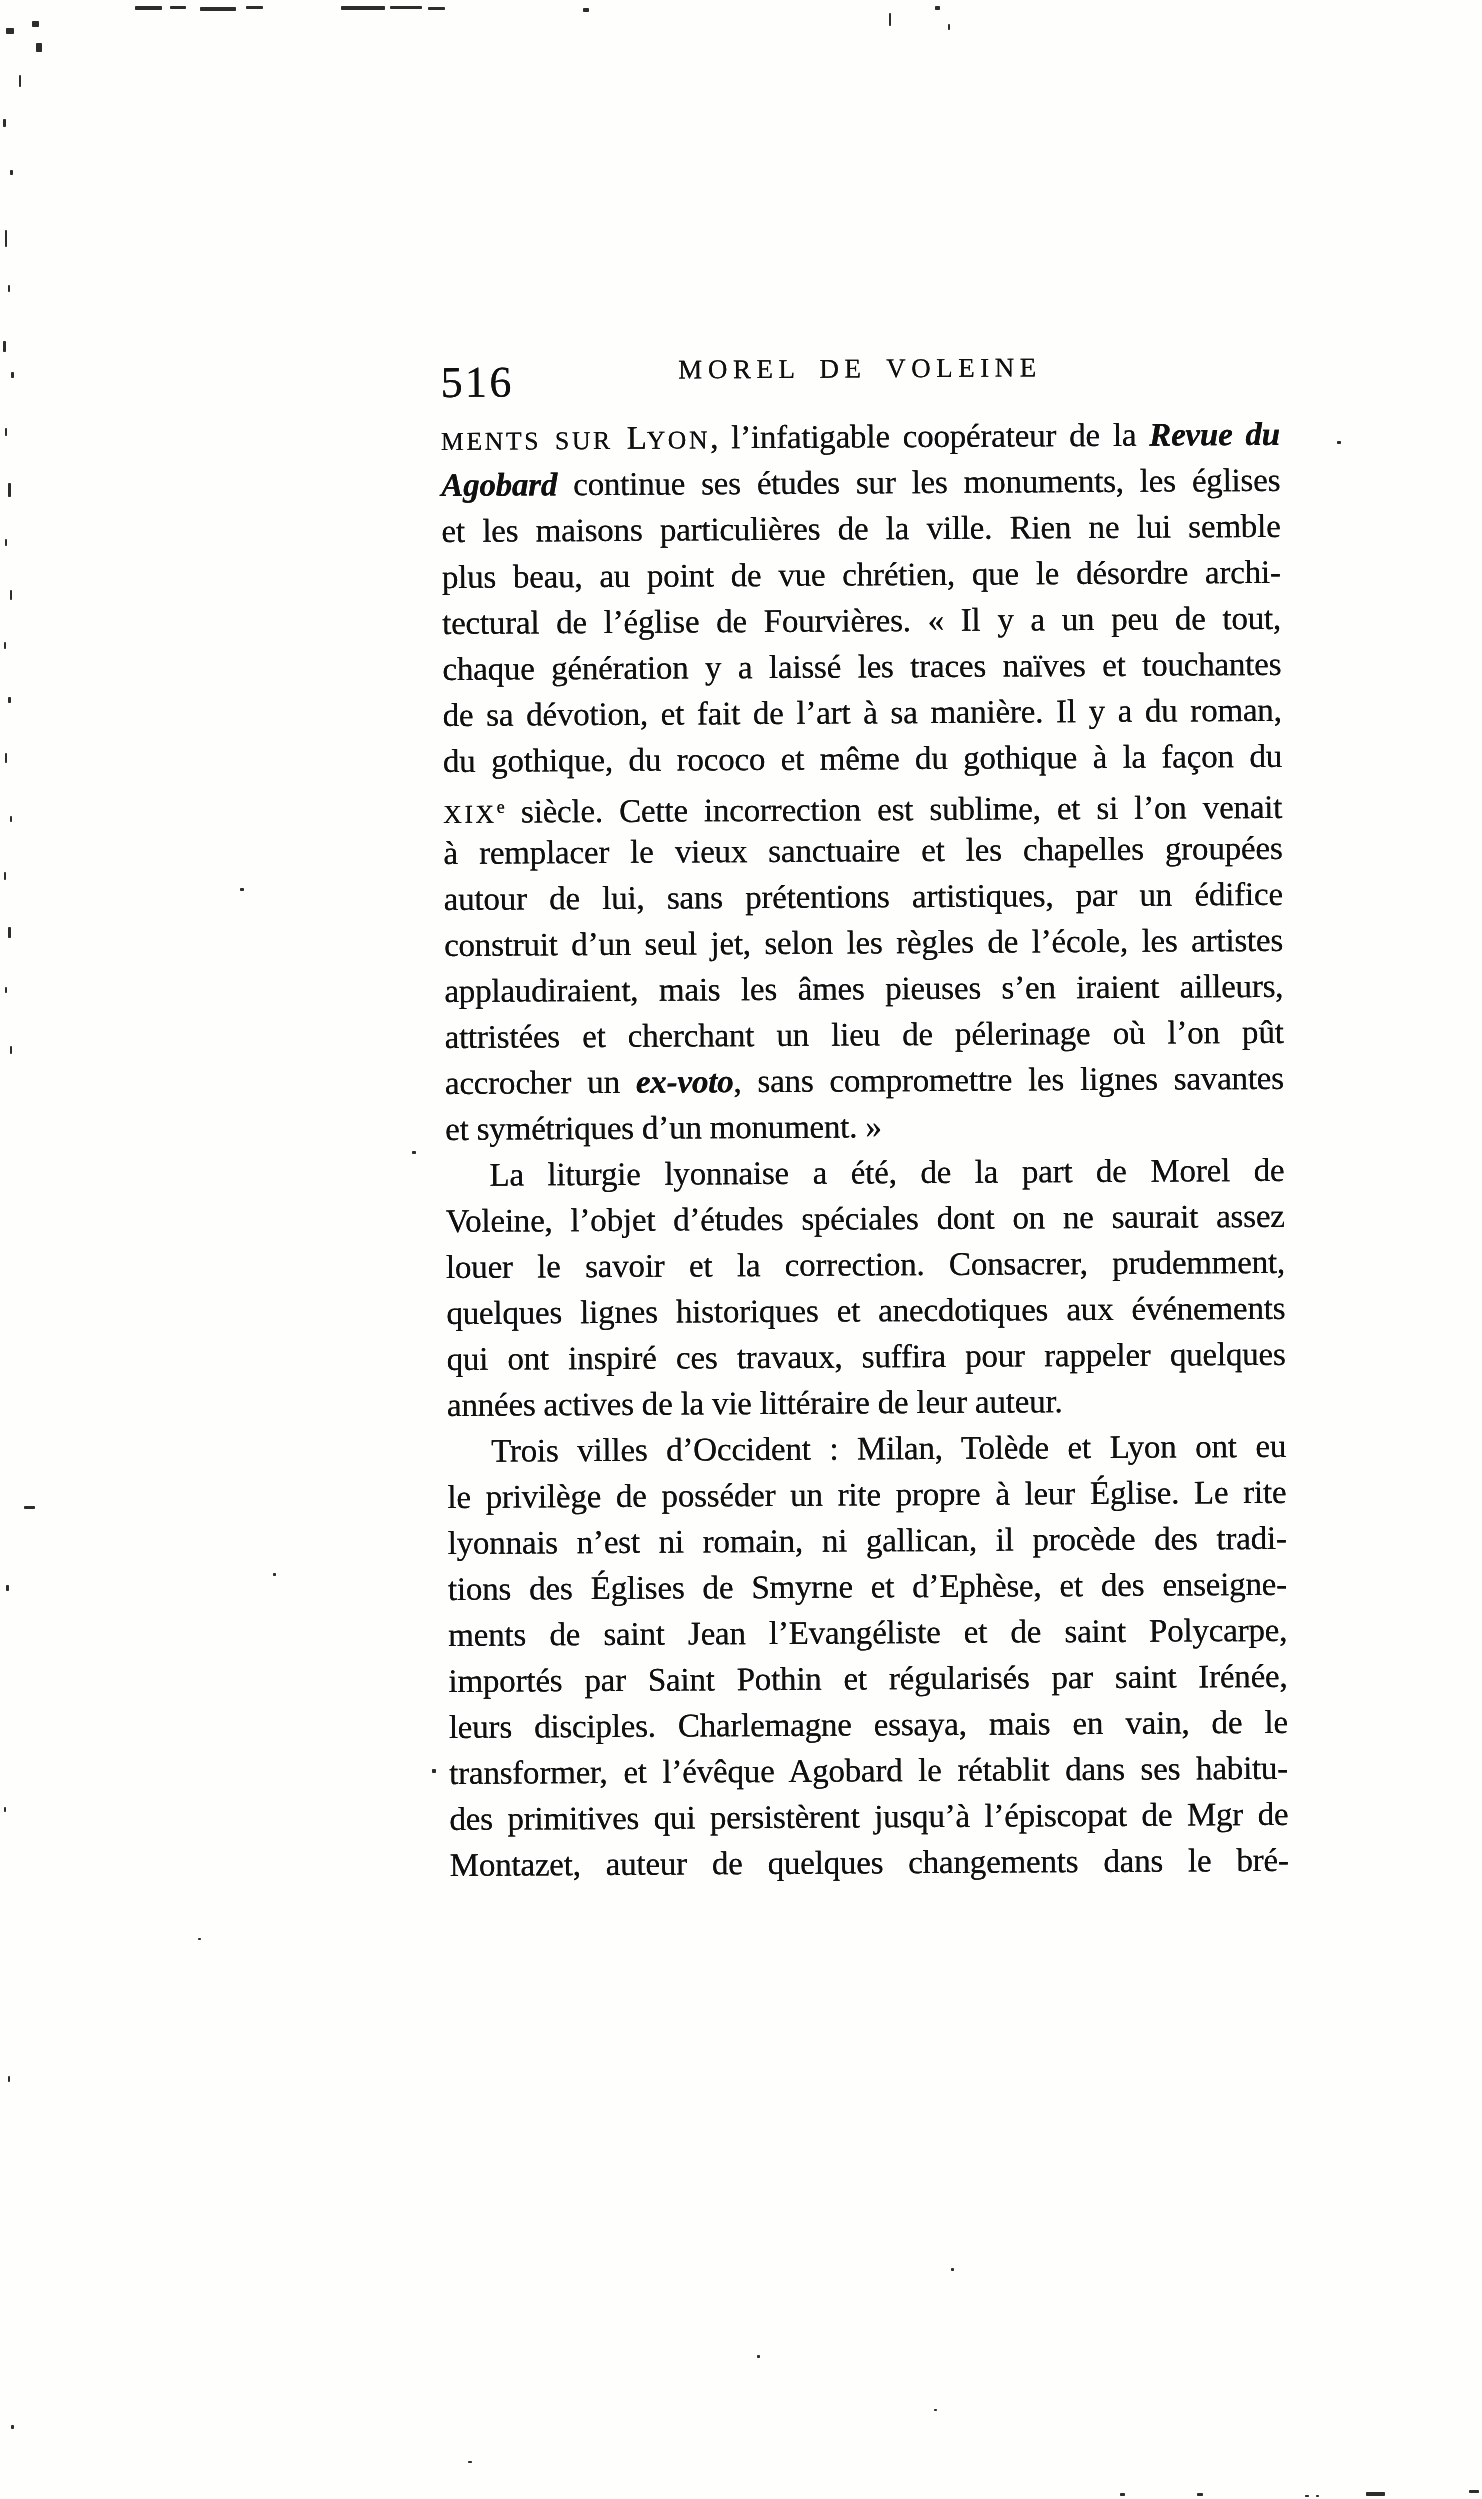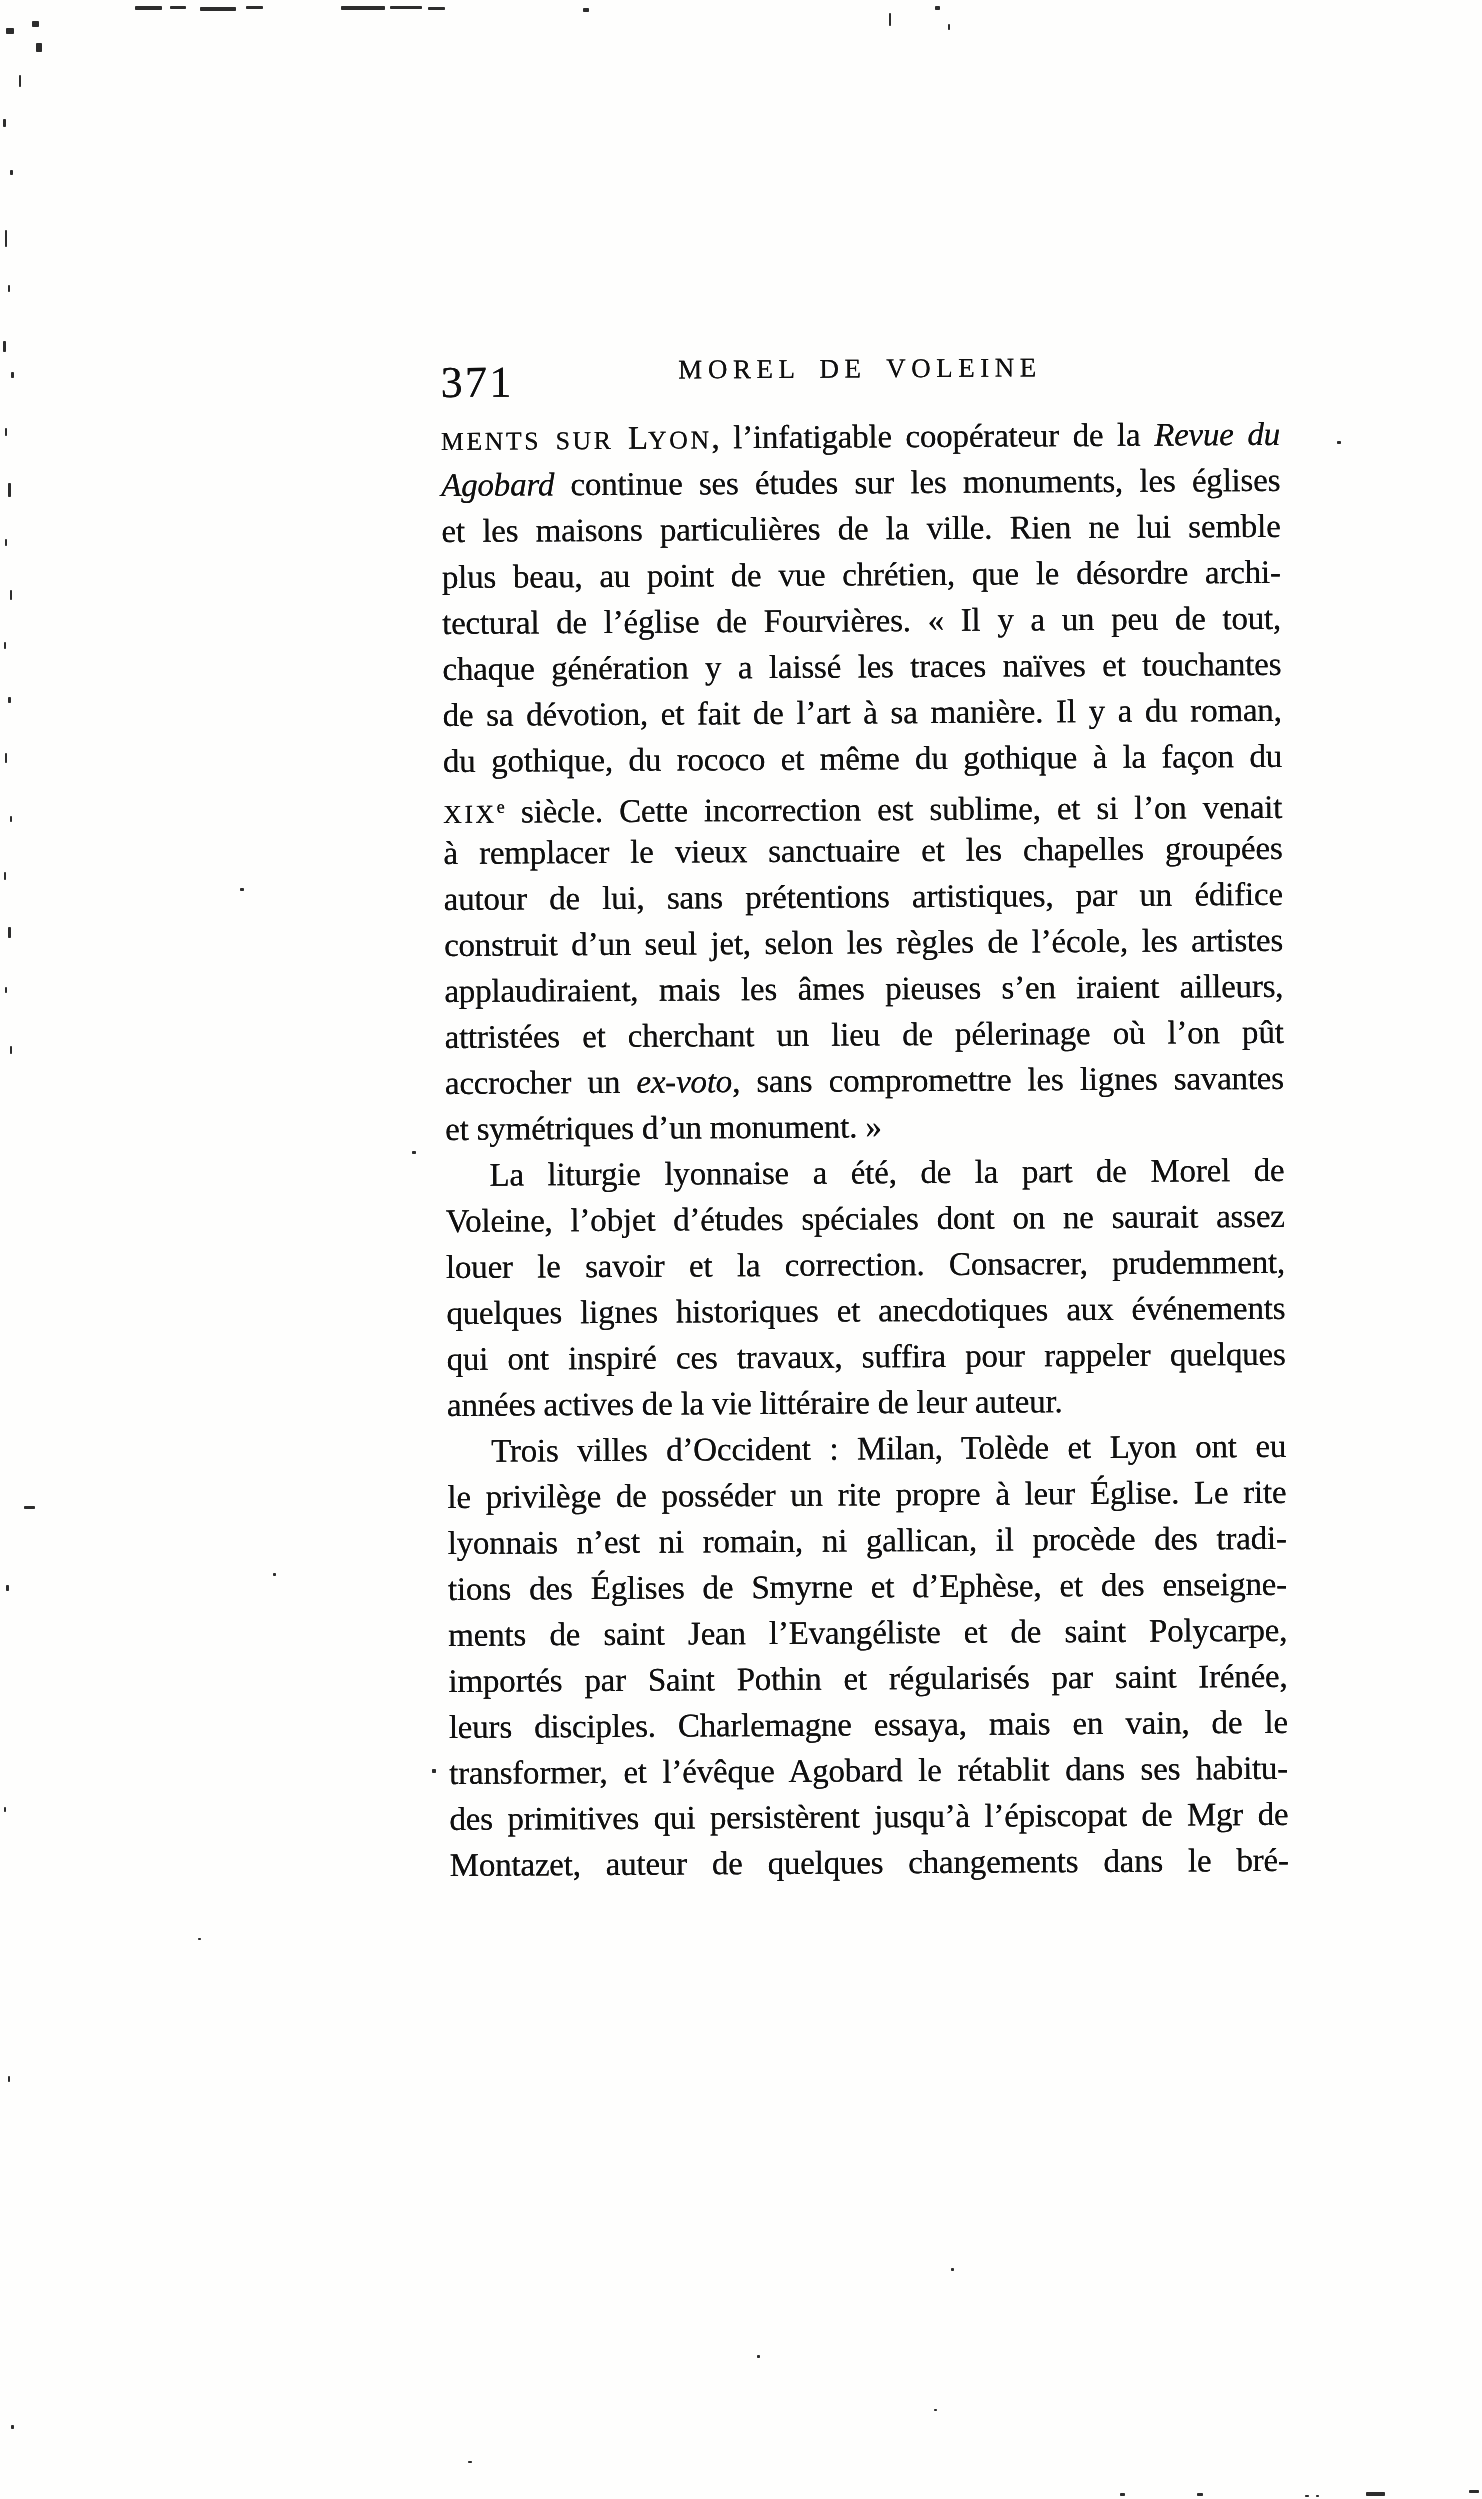--- a/index.html
+++ b/index.html
@@ -33,32 +33,32 @@
     letter-spacing:-0.2px;
     text-shadow:0 0 0.5px currentColor;
   }
   .line{
     height:46px;line-height:46px;
     text-align:justify;text-align-last:justify;
     white-space:normal;
   }
   .line.nj{text-align-last:left;}
   .r{font-style:normal;}
-  .i{font-style:italic;}
+  .i{font-style:italic;font-weight:bold;}
   .sc{font-size:0.78em;letter-spacing:0.1em;}
   .sup{font-size:0.55em;vertical-align:0.55em;letter-spacing:0;}
   .speck{
     position:absolute;background:#161616;border-radius:0.8px;opacity:0.9;
   }
 </style>
 </head>
 <body>
 
 <div id="sheet">
-  <div id="page-number">371</div>
+  <div id="page-number">516</div>
   <div id="page-header">MOREL DE VOLEINE</div>
   <div id="text-block">
       <div class="line"><span class="sc">MENTS SUR </span><span class="r">L</span><span class="sc">YON</span><span class="r">, l’infatigable coopérateur de la </span><span class="i">Revue du</span></div>
       <div class="line"><span class="i">Agobard</span><span class="r"> continue ses études sur les monuments, les églises</span></div>
       <div class="line"><span class="r">et les maisons particulières de la ville. Rien ne lui semble</span></div>
       <div class="line"><span class="r">plus beau, au point de vue chrétien, que le désordre archi-</span></div>
       <div class="line"><span class="r">tectural de l’église de Fourvières. « Il y a un peu de tout,</span></div>
       <div class="line"><span class="r">chaque génération y a laissé les traces naïves et touchantes</span></div>
       <div class="line"><span class="r">de sa dévotion, et fait de l’art à sa manière. Il y a du roman,</span></div>
       <div class="line"><span class="r">du gothique, du rococo et même du gothique à la façon du</span></div>

